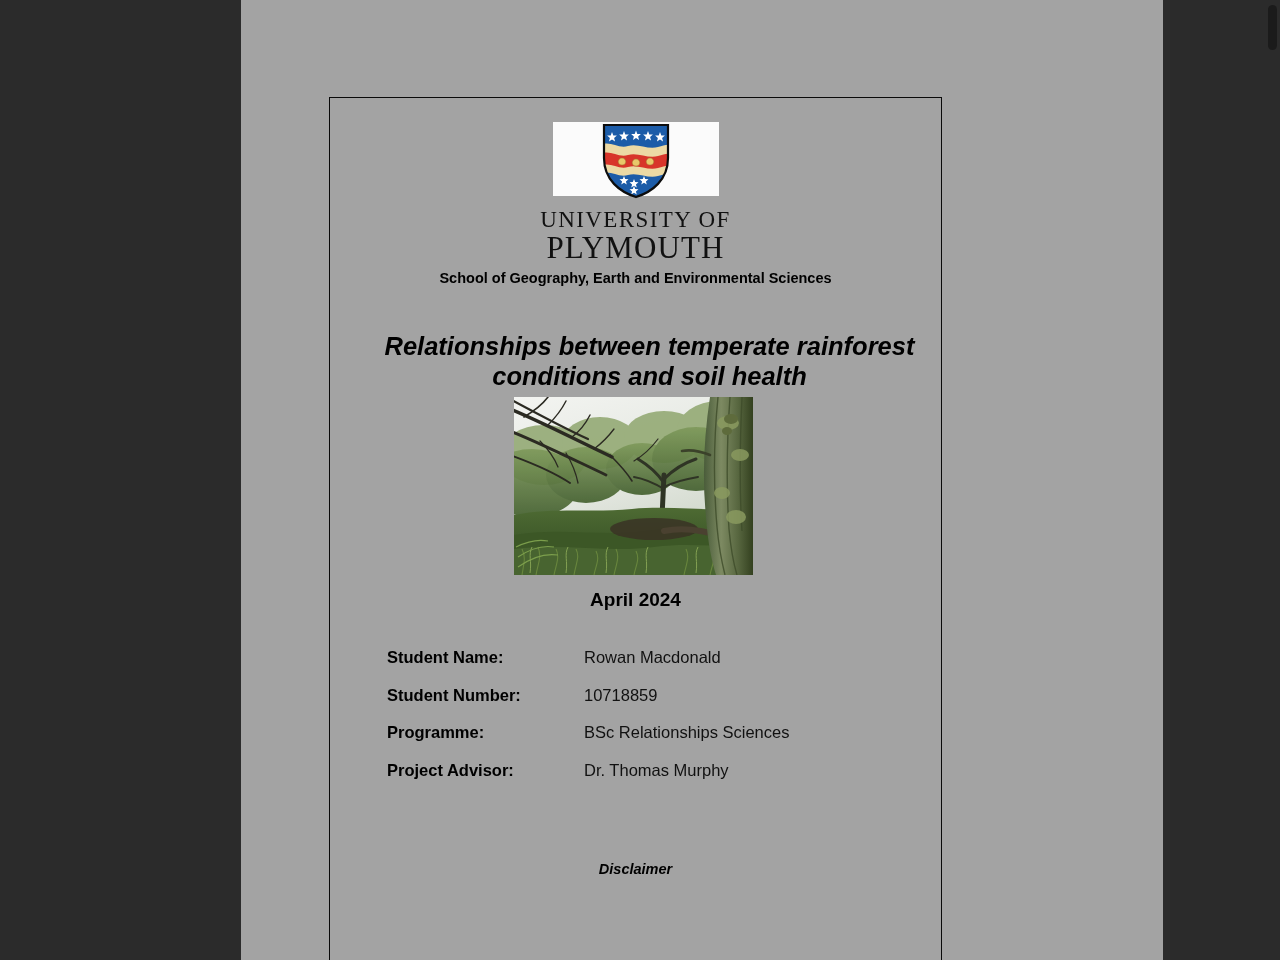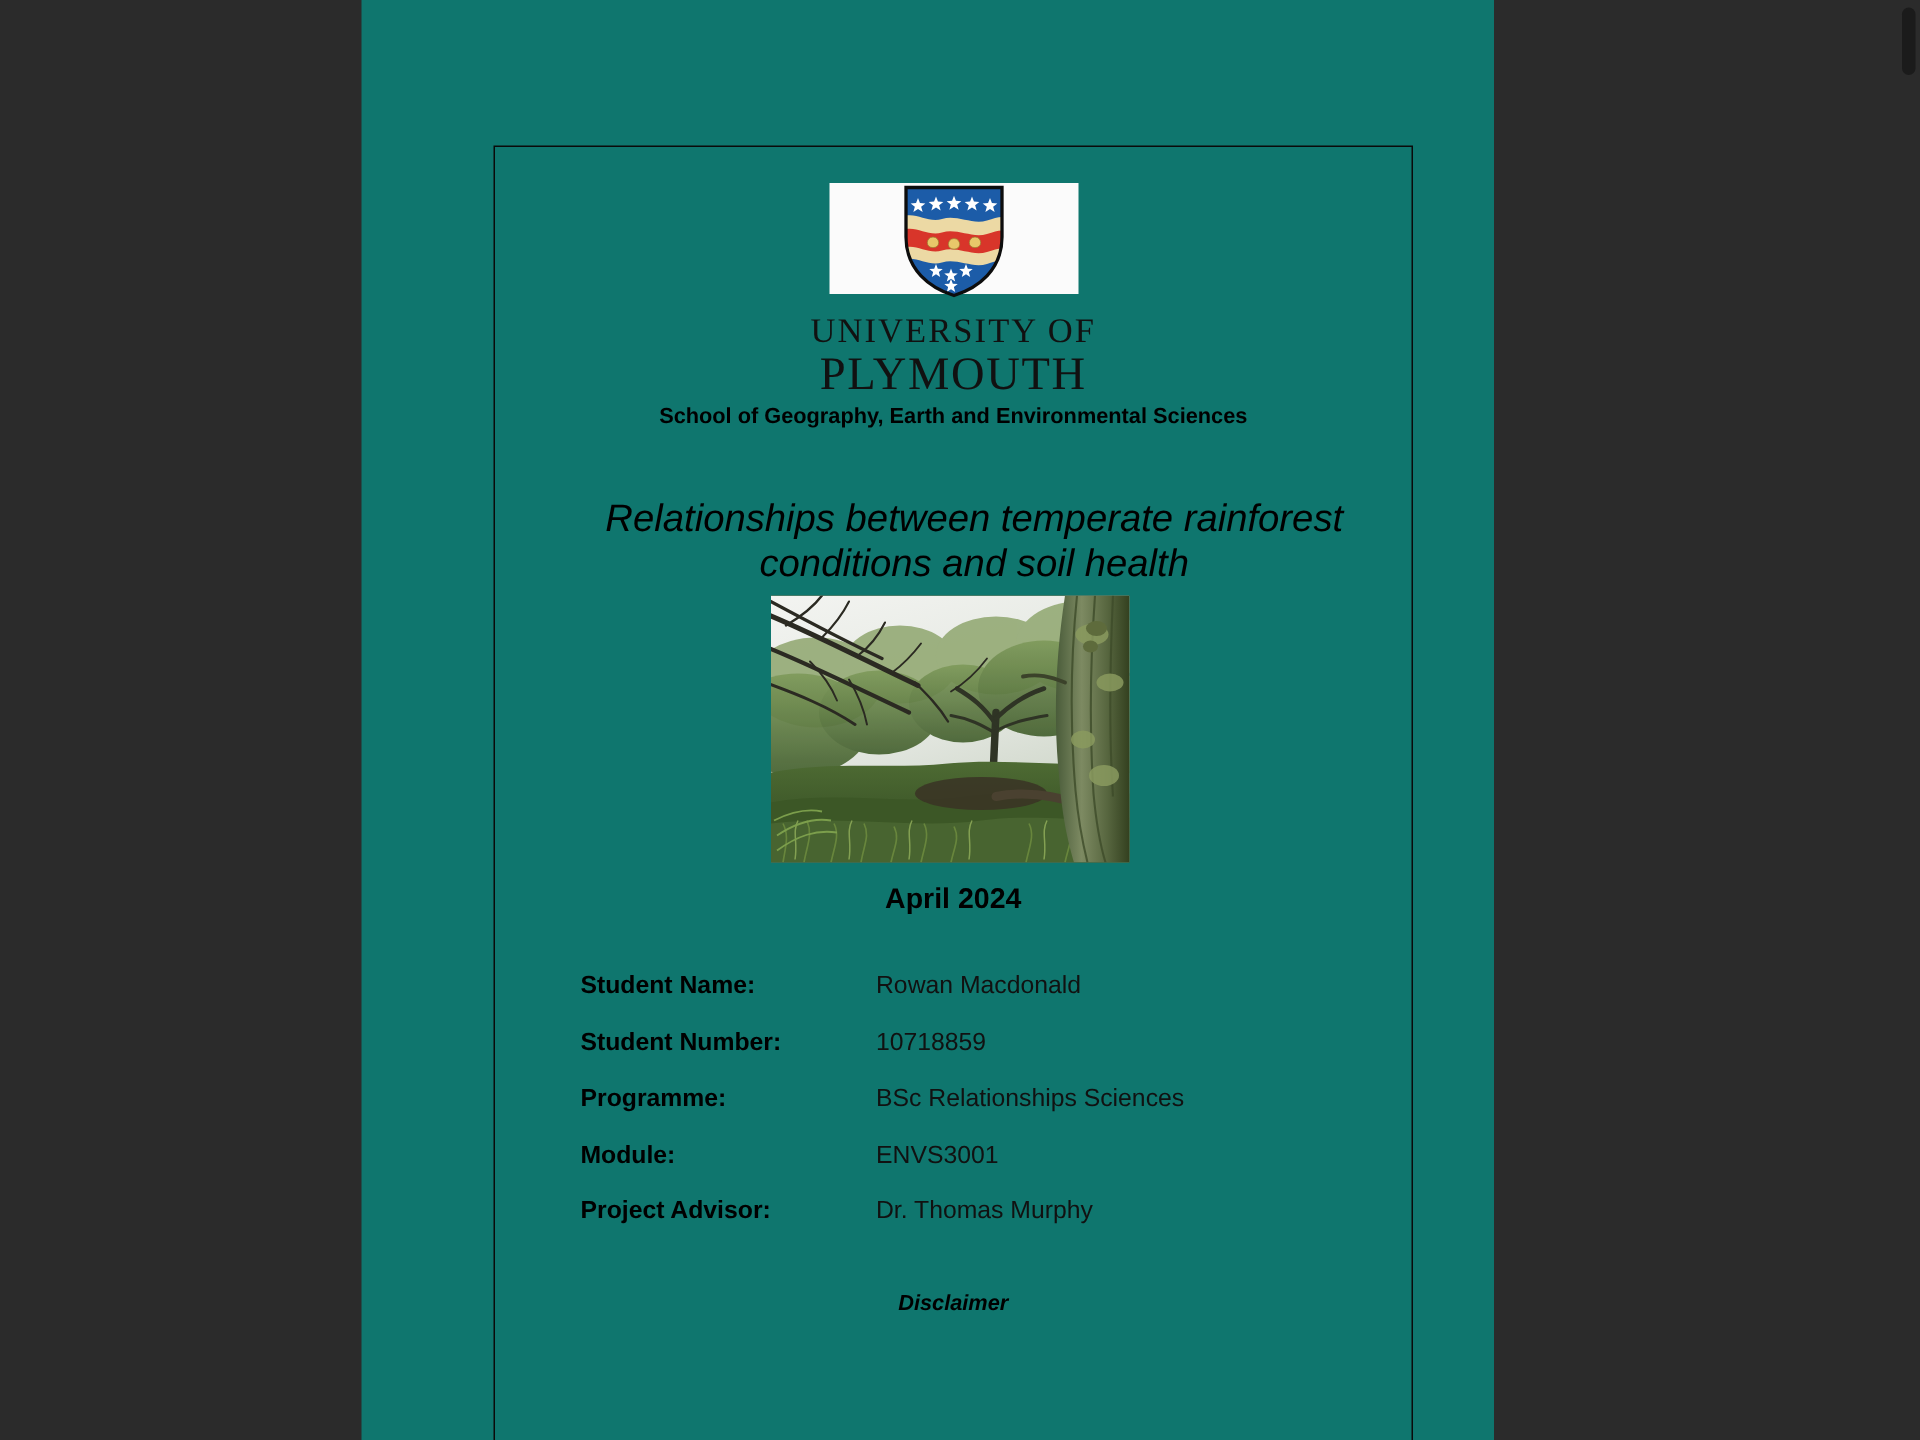--- a/index.html
+++ b/index.html
@@ -37,23 +37,23 @@
     height: 45px;
     border-radius: 5px;
     background: #1b1b1b;
   }
 
   
   #page {
     position: absolute;
     left: 241px;
     top: 0;
-    width: 755px;
+    width: 922px;
     height: 960px;
-    background: #0f766e;
+    background: #a3a3a3;
   }
 
   
   #cover-frame {
     position: absolute;
     left: 88px;              
     top: 97px;
     width: 613px;
     height: 880px;           
     border: 1.4px solid #0a0a0a;
@@ -116,21 +116,21 @@
   }
 
   
   #doc-title {
     position: absolute;
     left: 18px;
     right: -10px;
     top: 233px;
     text-align: center;
     font-size: 25.5px;
-    font-weight: normal;
+    font-weight: bold;
     font-style: italic;
     line-height: 1.18;
     color: #000;
   }
 
   
   #cover-photo {
     position: absolute;
     left: 184px;             
     top: 299px;              
@@ -385,24 +385,20 @@
         </div>
         <div class="meta-row">
           <span class="meta-label">Student Number:</span>
           <span class="meta-value">10718859</span>
         </div>
         <div class="meta-row">
           <span class="meta-label">Programme:</span>
           <span class="meta-value">BSc Relationships Sciences</span>
         </div>
         <div class="meta-row">
-          <span class="meta-label">Module:</span>
-          <span class="meta-value">ENVS3001</span>
-        </div>
-        <div class="meta-row">
           <span class="meta-label">Project Advisor:</span>
           <span class="meta-value">Dr. Thomas Murphy</span>
         </div>
       </div>
 
       <div id="disclaimer-block">
         <div id="disclaimer-heading">Disclaimer</div>
       </div>
 
     </div>

